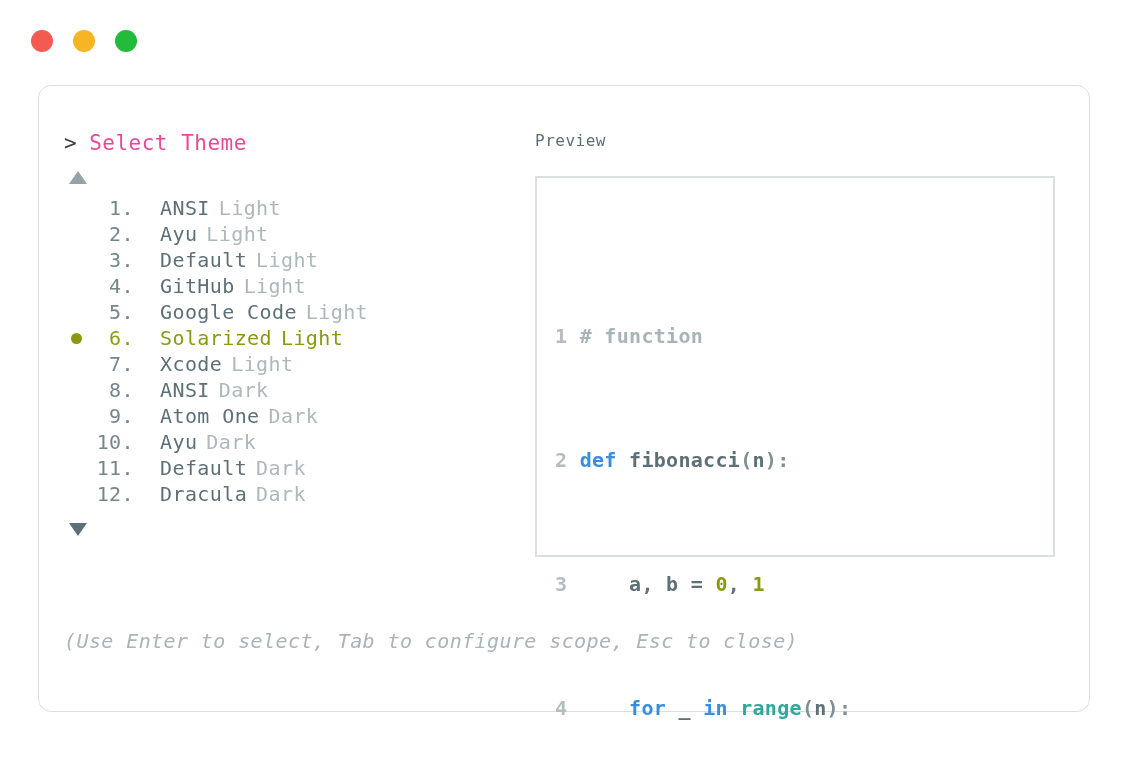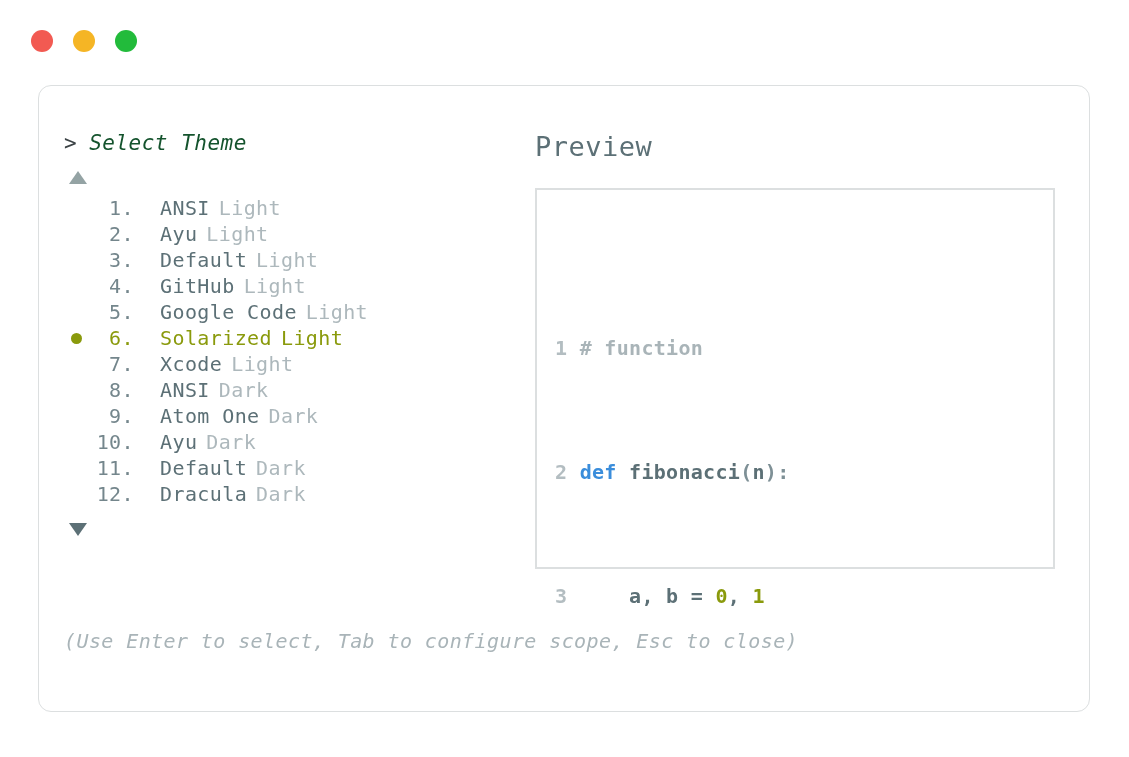--- a/index.html
+++ b/index.html
@@ -55,22 +55,21 @@
     align-items: baseline;
     font-size: 21px;
     letter-spacing: 0.5px;
     white-space: pre;
   }
   .prompt-caret {
     color: #3c4346;
     margin-right: 12px;
   }
   .prompt-title {
-    color: #14532d;
-    font-style: italic;
+    color: #ec4899;
   }
 
   .arrow-up, .arrow-down {
     width: 0; height: 0;
     margin-left: 5px;
   }
   .arrow-up {
     border-left: 9px solid transparent;
     border-right: 9px solid transparent;
     border-bottom: 13px solid #94a3a4;
@@ -131,21 +130,21 @@
   }
 
   
   .right-col {
     position: absolute;
     left: 496px;
     top: 45px;
     width: 530px;
   }
   .preview-label {
-    font-size: 27px;
+    font-size: 16px;
     letter-spacing: 0.5px;
     color: #5c7076;
   }
   .preview-box {
     margin-top: 26px;
     width: 520px;
     height: 381px;
     border: 2px solid #dcdfe0;
     background: #ffffff;
     box-sizing: border-box;
@@ -300,20 +299,21 @@
 
     <div class="preview-box">
       <div class="code-area">
 
         <span class="cline"><span class="lno">1</span> <span class="c-comment"># function</span></span>
 
         <span class="cline"><span class="lno">2</span> <span class="c-kw">def</span> <span class="c-fn">fibonacci</span><span class="c-punct">(</span><span class="c-plain">n</span><span class="c-punct">):</span></span>
 
         <span class="cline"><span class="lno">3</span>     <span class="c-plain">a, b = </span><span class="c-num">0</span><span class="c-plain">, </span><span class="c-num">1</span></span>
 
+        <span class="cline"><span class="lno">4</span>     <span class="c-kw">for</span> <span class="c-plain">_</span> <span class="c-kw">in</span> <span class="c-builtin">range</span><span class="c-punct">(</span><span class="c-plain">n</span><span class="c-punct">):</span></span>
 
         
 
         
 
         
 
       </div>
     </div>
   </div>

